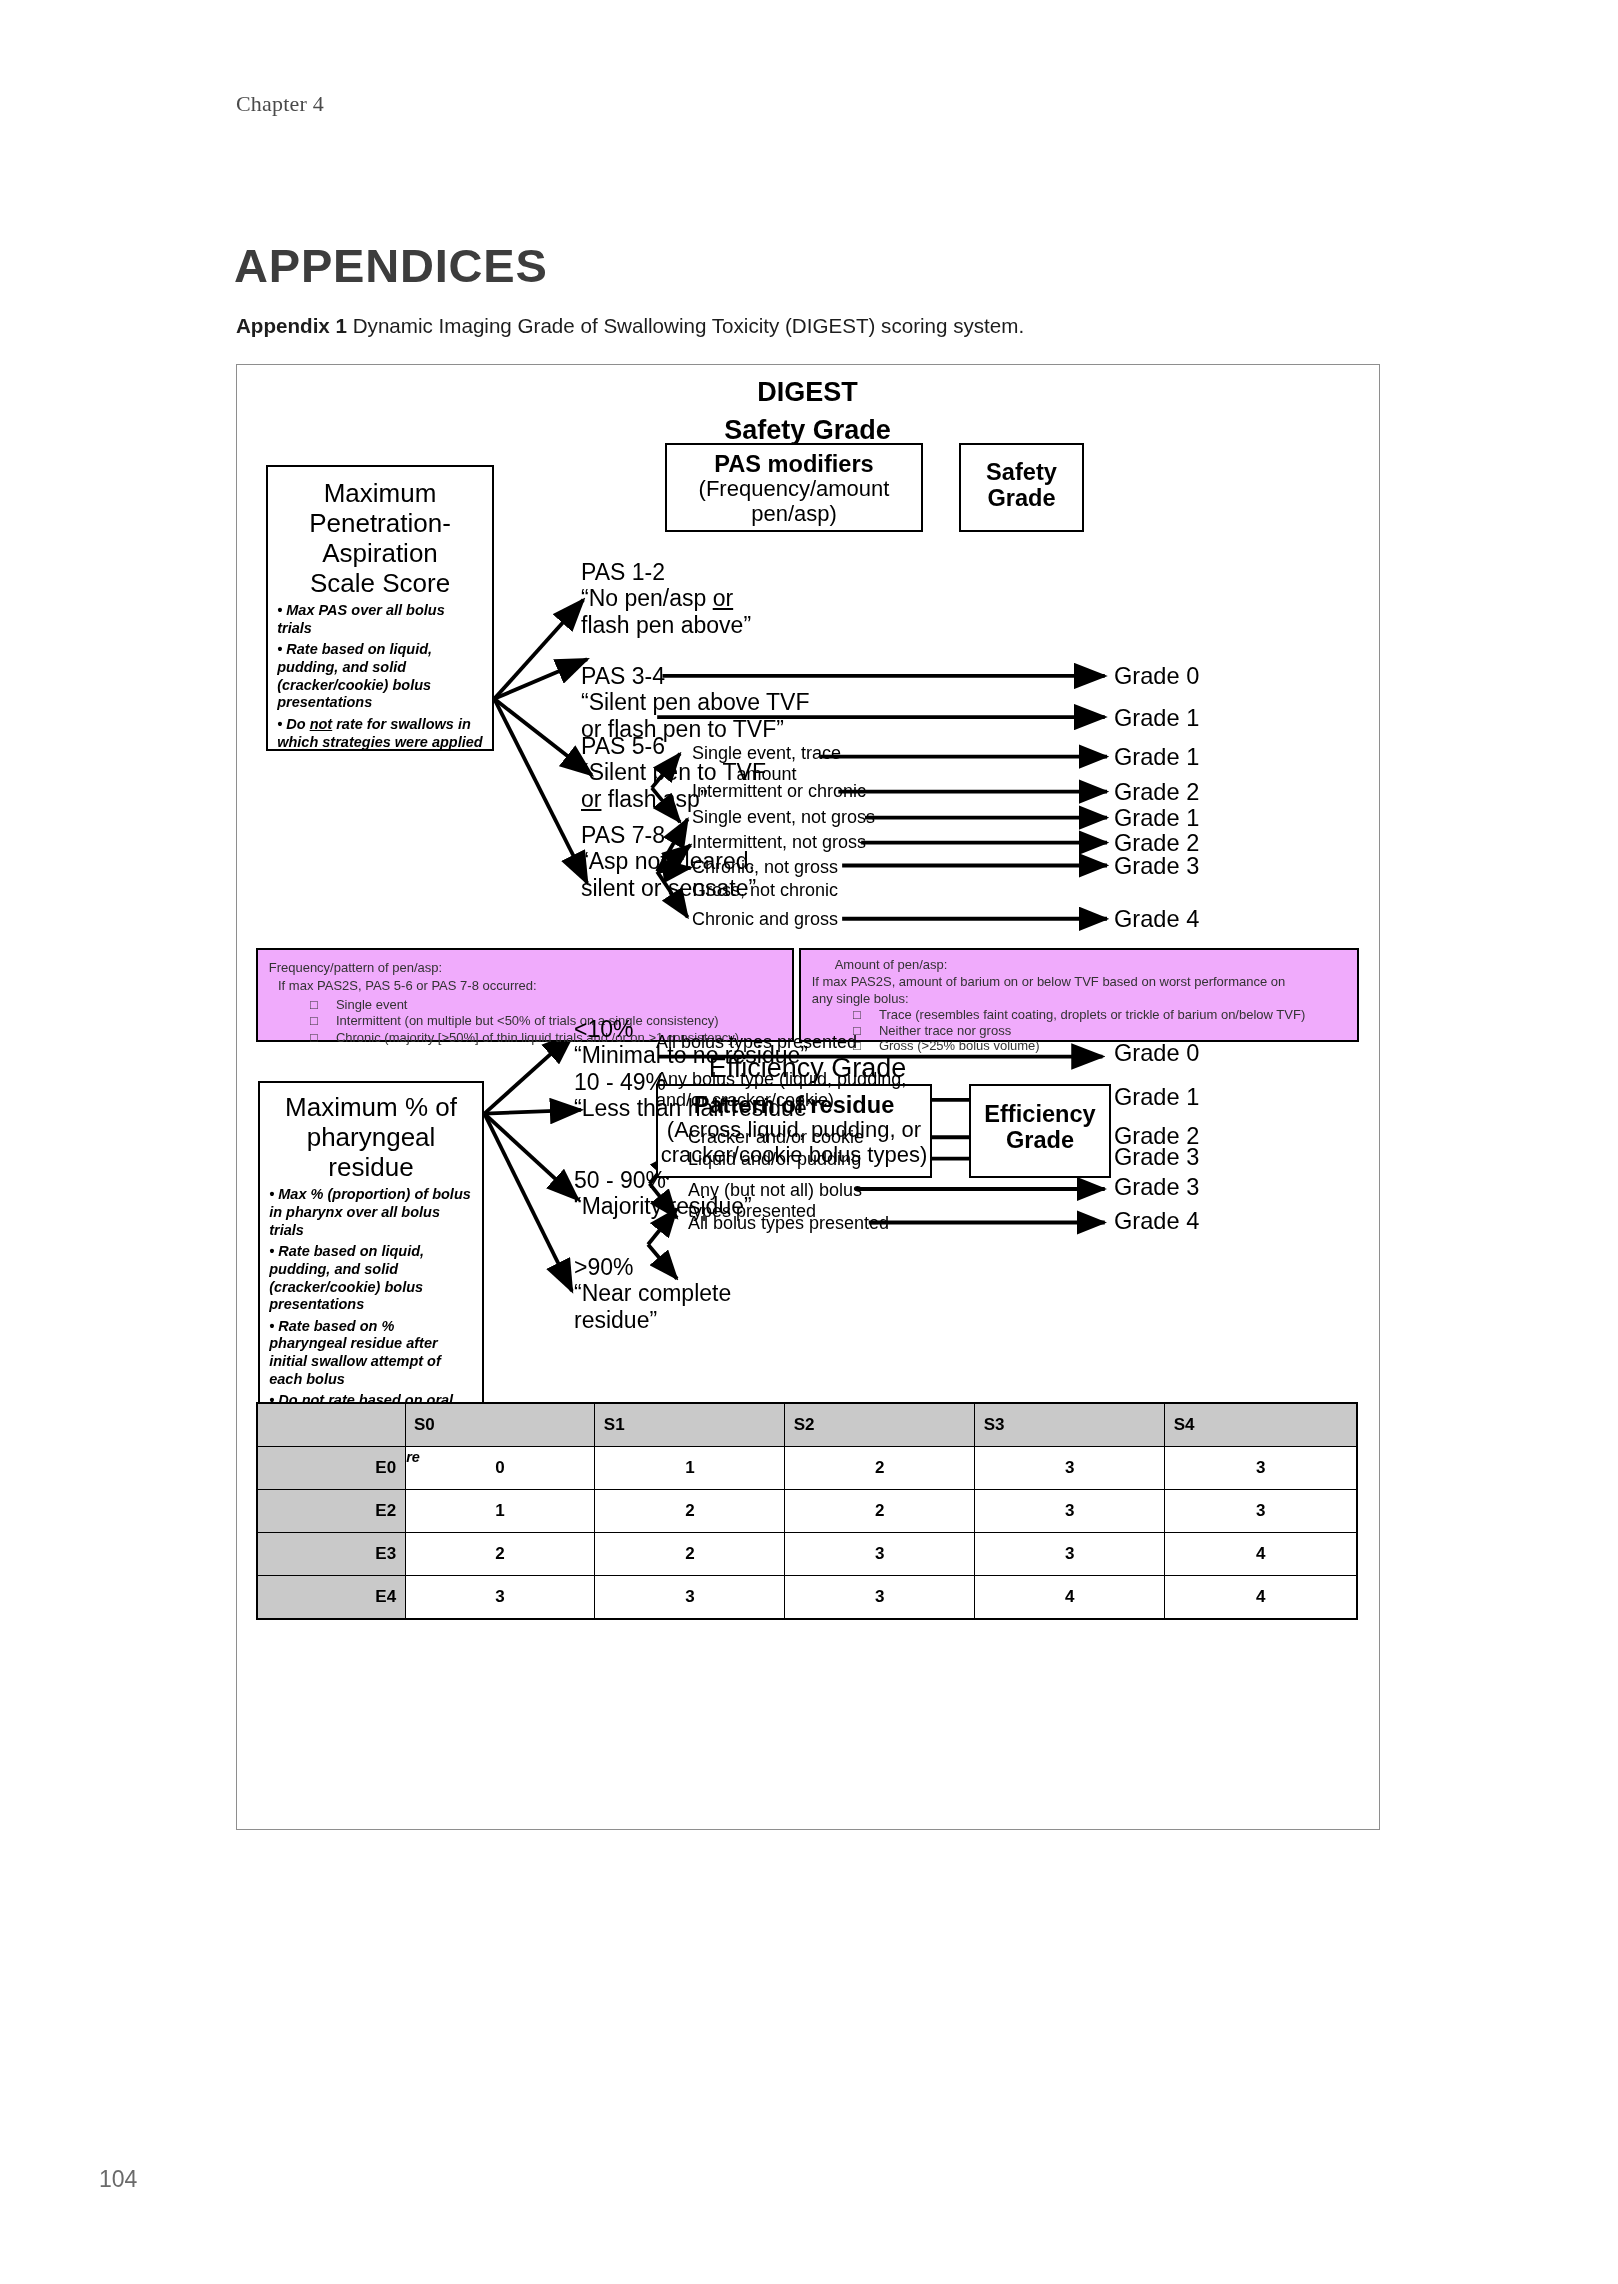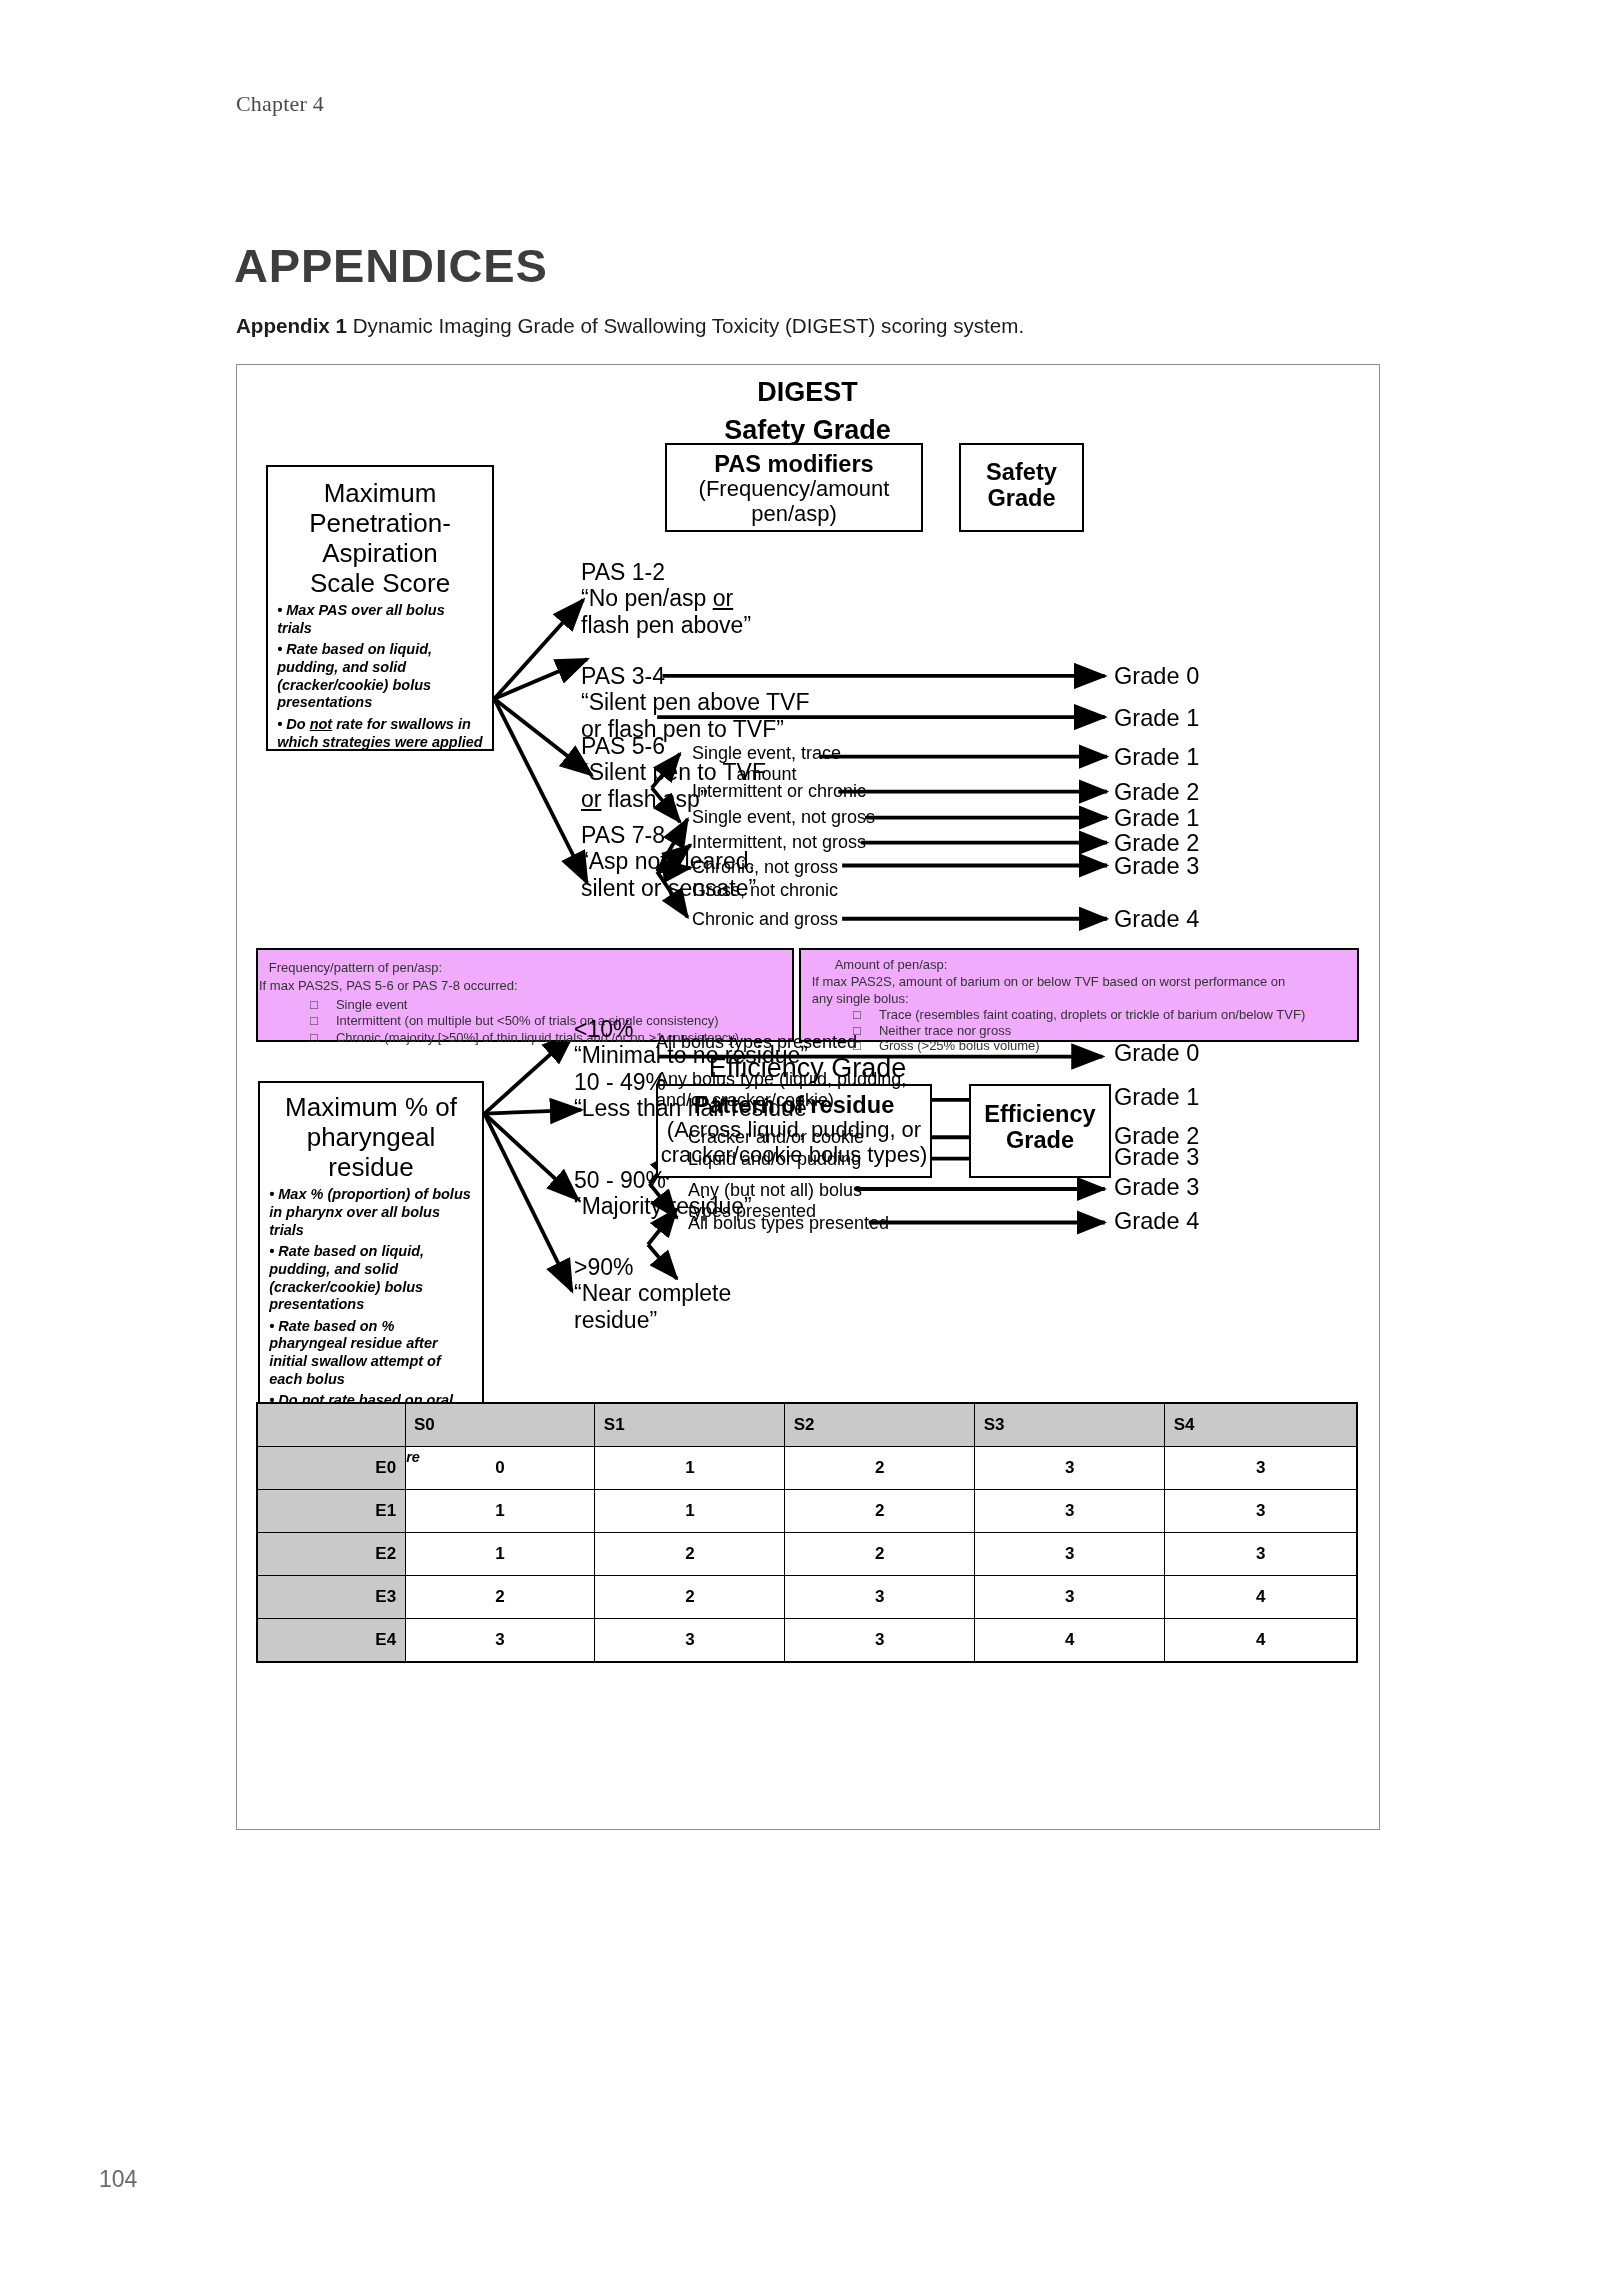--- a/index.html
+++ b/index.html
@@ -245,21 +245,21 @@
   <div class="grade" style="left:877px; top:340px;">Grade 1</div>
   <div class="grade" style="left:877px; top:379px;">Grade 1</div>
   <div class="grade" style="left:877px; top:414px;">Grade 2</div>
   <div class="grade" style="left:877px; top:440px;">Grade 1</div>
   <div class="grade" style="left:877px; top:465px;">Grade 2</div>
   <div class="grade" style="left:877px; top:488px;">Grade 3</div>
   <div class="grade" style="left:877px; top:541px;">Grade 4</div>
 
   <div class="fnbox" style="left:19px; top:583px; width:538px; height:94px;">
     <div class="fn" style="left:10.7px; top:9px;">Frequency/pattern of pen/asp:</div>
-    <div class="fn" style="left:1px; top:27px;">If max PAS2S, PAS 5-6 or PAS 7-8 occurred:</div>
+    <div class="fn" style="left:20px; top:27px;">If max PAS2S, PAS 5-6 or PAS 7-8 occurred:</div>
     <div class="fn" style="left:52px; top:46px;"><span class="chk">□</span>&nbsp;&nbsp;&nbsp;&nbsp;&nbsp;<span>Single event</span></div>
     <div class="fn" style="left:52px; top:62px;"><span class="chk">□</span>&nbsp;&nbsp;&nbsp;&nbsp;&nbsp;<span>Intermittent (on multiple but &lt;50% of trials on a single consistency)</span></div>
     <div class="fn" style="left:52px; top:79px;"><span class="chk">□</span>&nbsp;&nbsp;&nbsp;&nbsp;&nbsp;<span>Chronic (majority [&gt;50%] of thin liquid trials  and /or on &gt;1 consistency)</span></div>
   </div>
 
   <div class="fnbox" style="left:562px; top:583px; width:560px; height:94px;">
     <div class="fn" style="left:10.7px; top:6px;margin-left:23px;">Amount of pen/asp:</div>
     <div class="fn" style="left:10.7px; top:23px;">If max PAS2S, amount of barium on or below TVF based on worst performance on</div>
     <div class="fn" style="left:10.7px; top:40px;">any single bolus:</div>
     <div class="fn" style="left:52px; top:56px;"><span class="chk">□</span>&nbsp;&nbsp;&nbsp;&nbsp;&nbsp;<span>Trace (resembles faint coating, droplets or trickle of barium on/below TVF)</span></div>
@@ -345,28 +345,20 @@
     <tbody>
       <tr>
         <th>E0</th>
         <td>0</td>
         <td>1</td>
         <td>2</td>
         <td>3</td>
         <td>3</td>
       </tr>
       <tr>
-        <th>E1</th>
-        <td>1</td>
-        <td>1</td>
-        <td>2</td>
-        <td>3</td>
-        <td>3</td>
-      </tr>
-      <tr>
         <th>E2</th>
         <td>1</td>
         <td>2</td>
         <td>2</td>
         <td>3</td>
         <td>3</td>
       </tr>
       <tr>
         <th>E3</th>
         <td>2</td>

